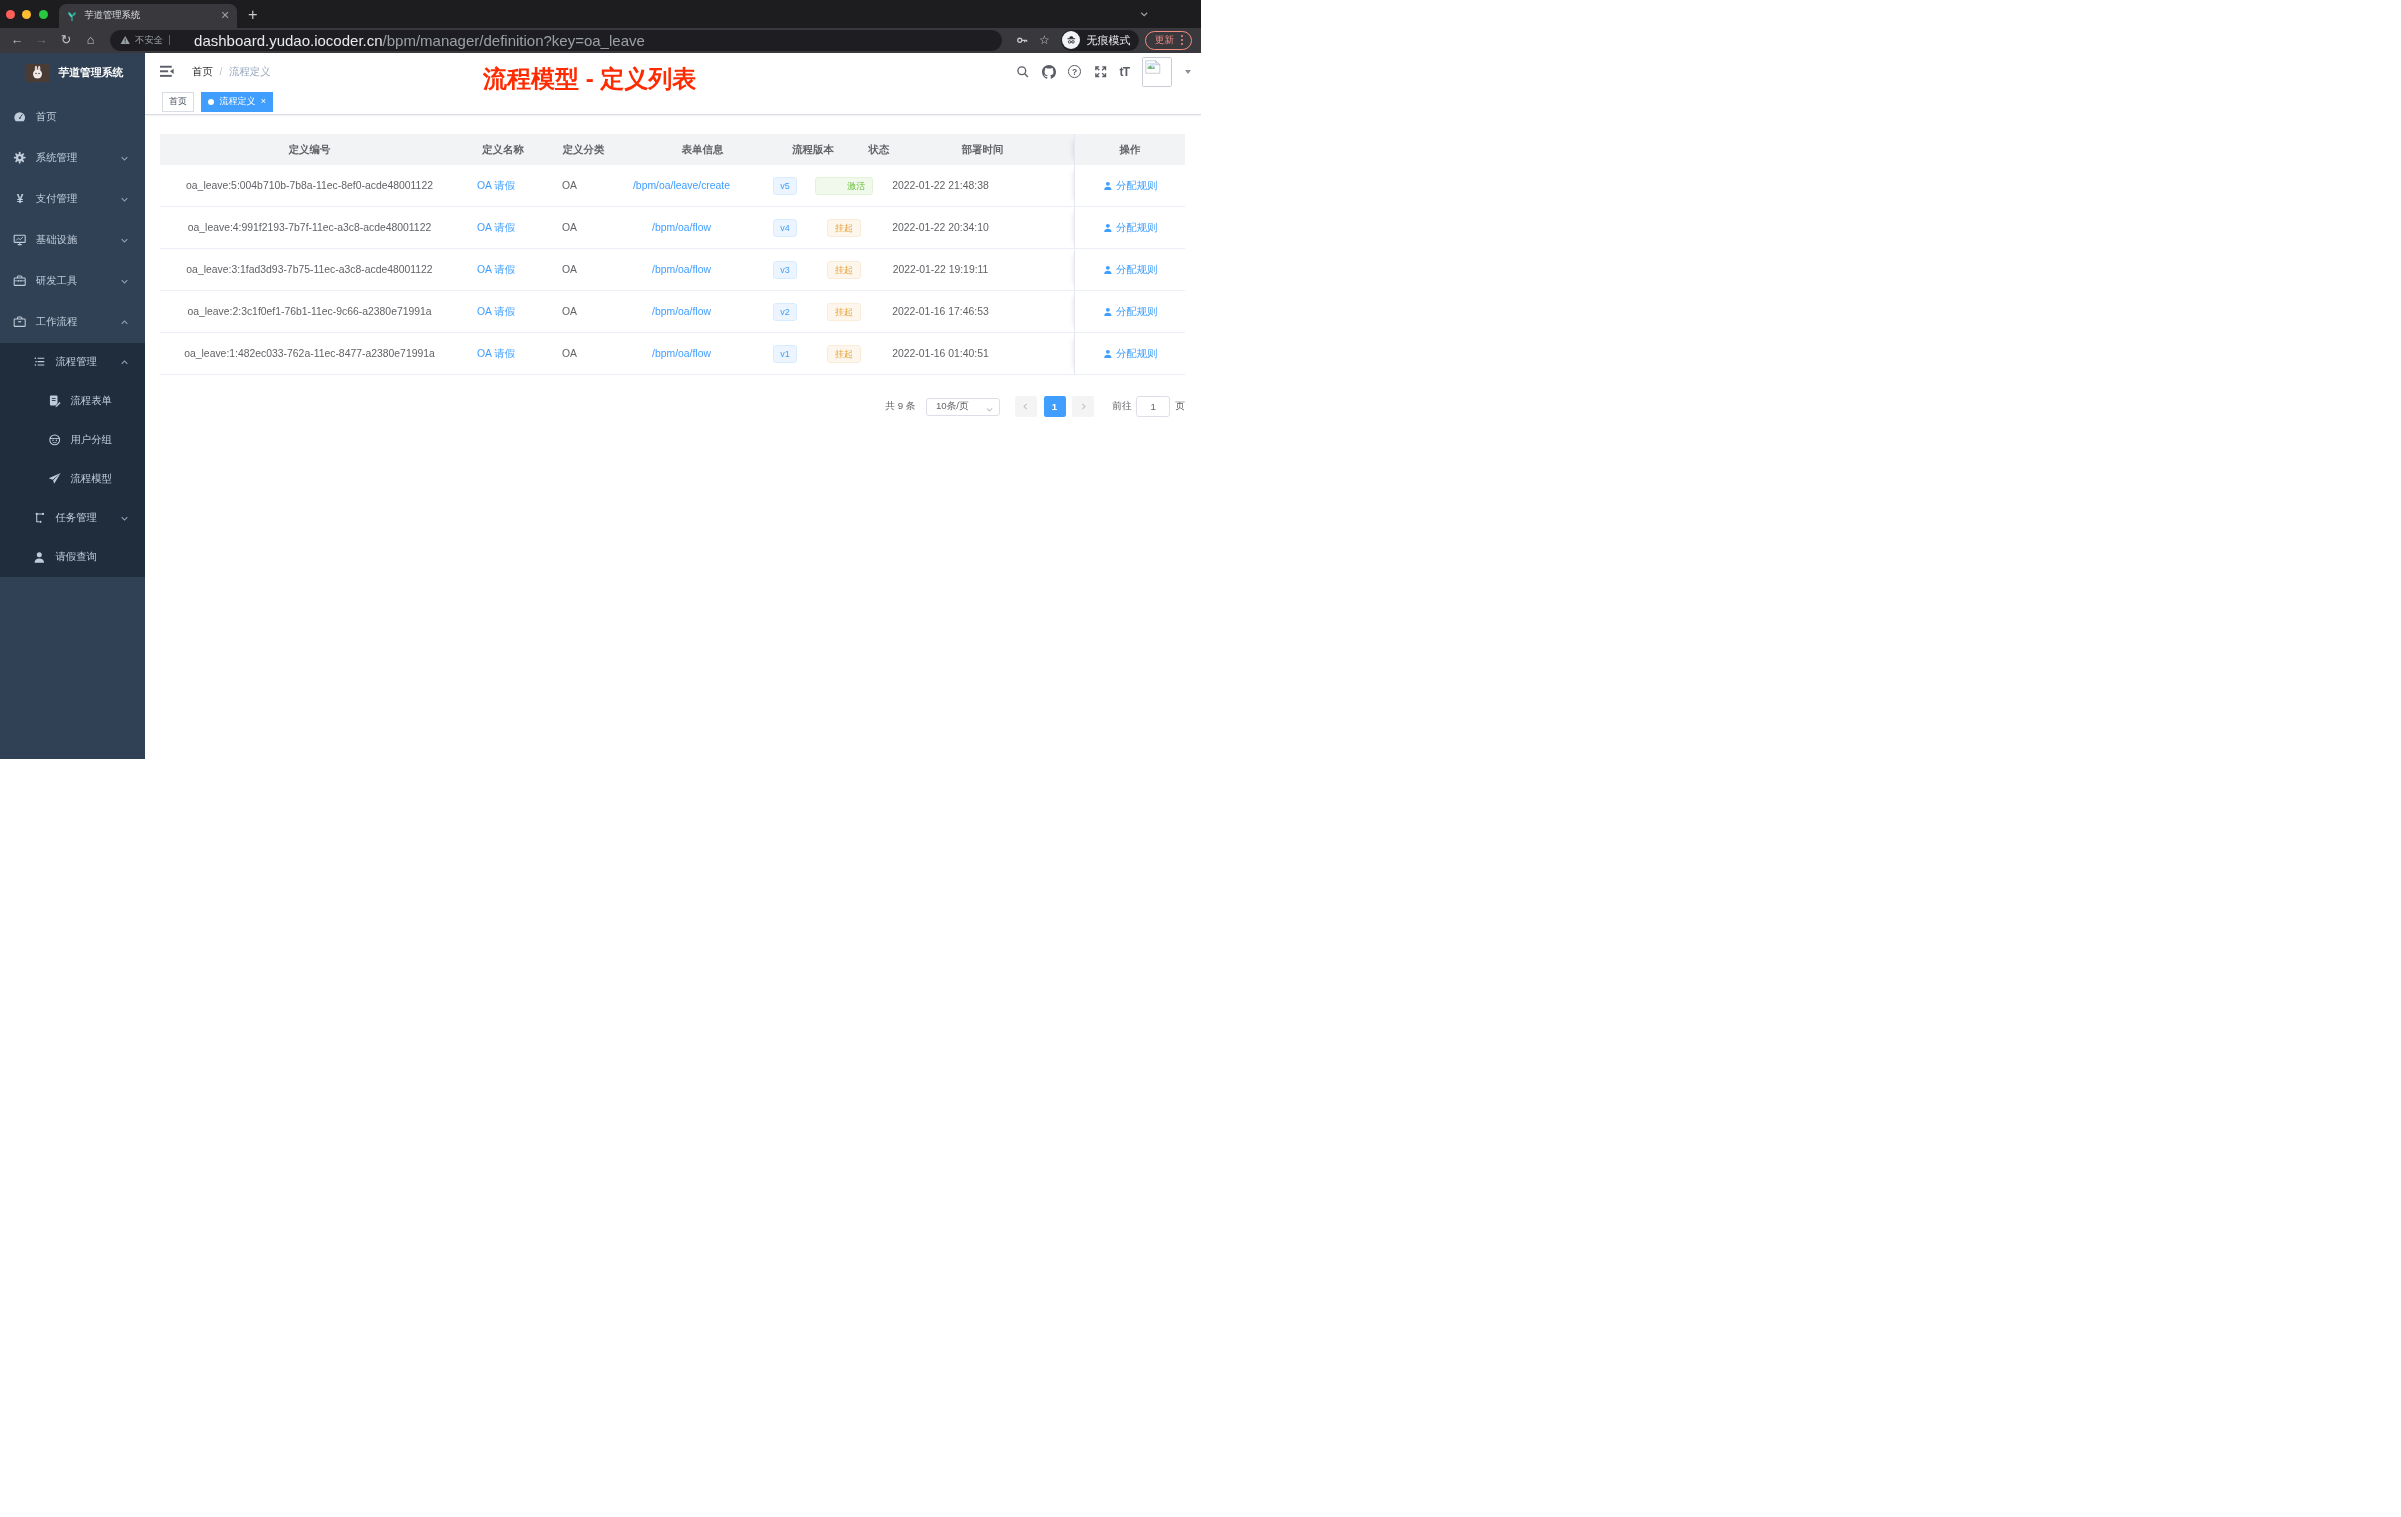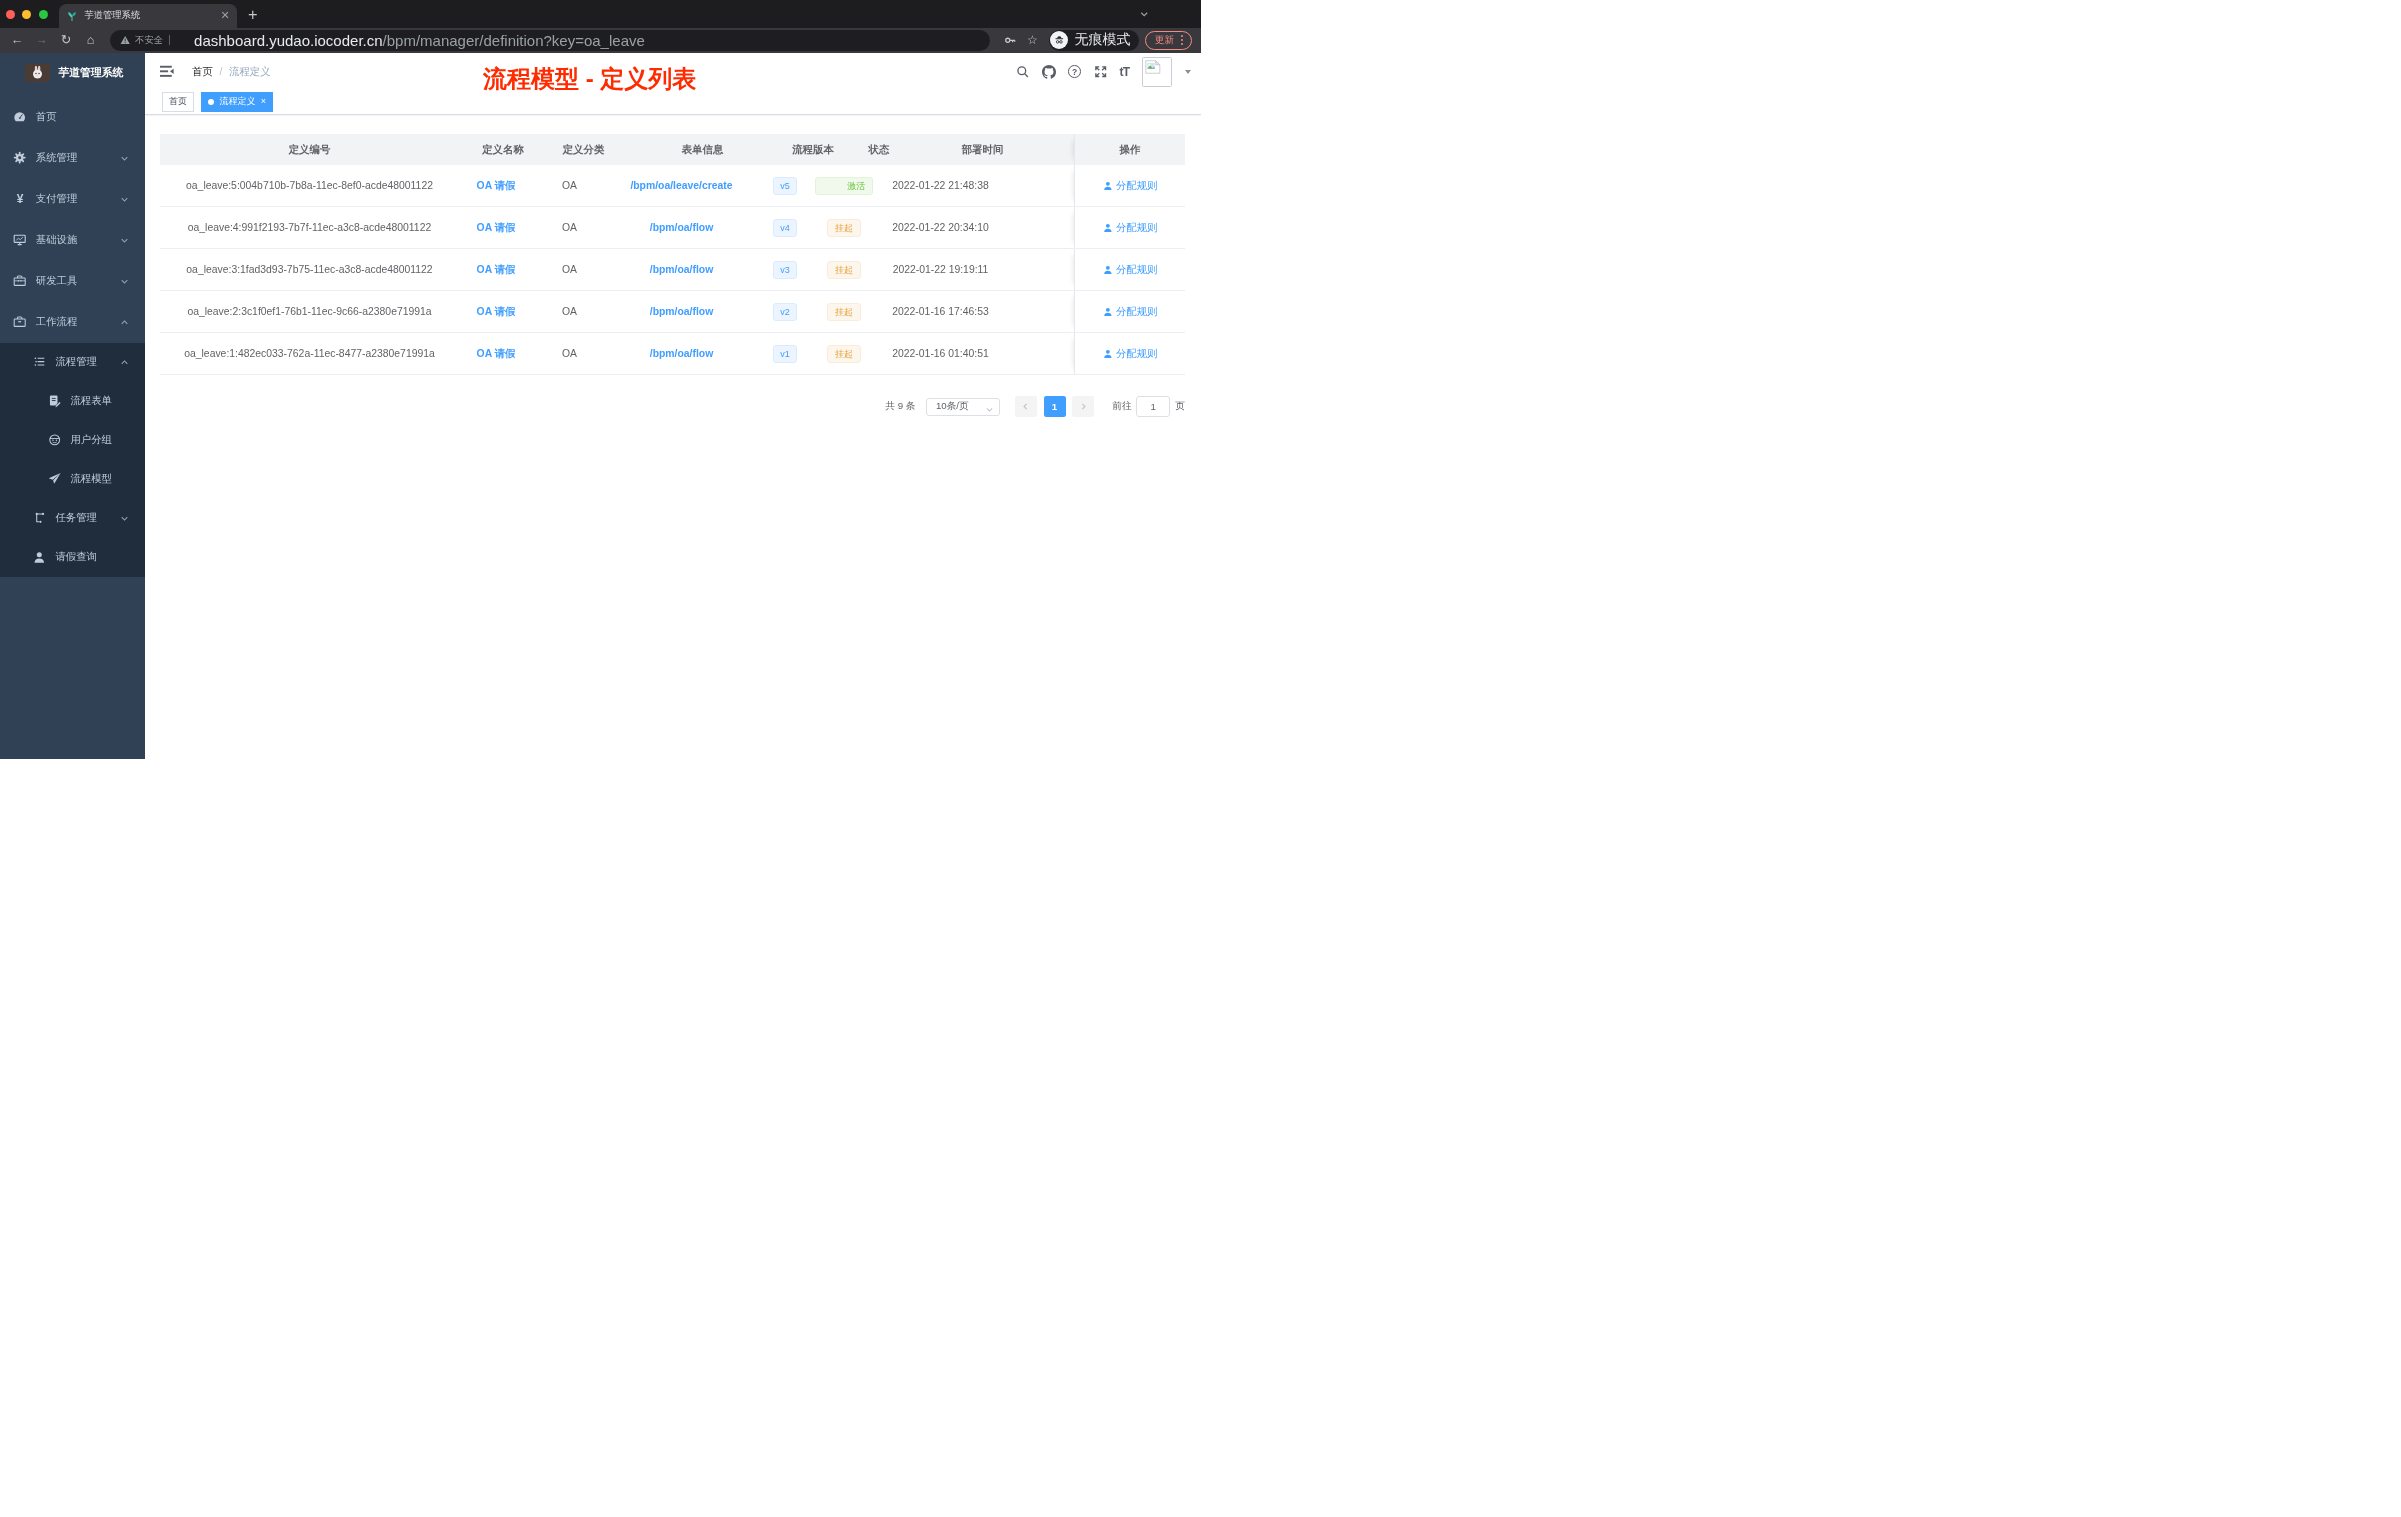--- a/index.html
+++ b/index.html
@@ -30,21 +30,21 @@
   .sec-label{color:#9aa0a6;font-size:9.3px;margin:0 6px 0 4.5px;}
   .url-sep{width:0.7px;height:10.4px;background:#5f6368;margin-right:7.4px;}
   .url-text{font-size:15px;white-space:nowrap;overflow:hidden;margin-left:17px;}
   .url-domain{color:#e8eaed;} .url-path{color:#9aa0a6;}
   .tool-icon{color:#c7cacd;margin:0 5.2px;cursor:pointer;display:flex;align-items:center;}
   .star{font-size:12px;}
   .incog{height:21px;background:#1e1e22;border-radius:10.4px;display:flex;align-items:center;
          padding:1.5px 9px 1.5px 1.5px;margin:0 6px;}
   .incog-circle{width:18px;height:18px;border-radius:50%;background:#f1f3f4;display:flex;
                 align-items:center;justify-content:center;margin-right:6px;}
-  .incog-label{color:#e8eaed;font-size:14px;white-space:nowrap;font-family:Liberation Mono, monospace;}
+  .incog-label{color:#e8eaed;font-size:11px;white-space:nowrap;font-family:Liberation Mono, monospace;}
   .update-pill{height:19.3px;border:1.1px solid var(--update);border-radius:10.4px;color:var(--update);
                display:flex;align-items:center;padding:0 8.2px;gap:6.7px;margin-right:1.5px;cursor:pointer;}
   .update-label{font-size:9.7px;white-space:nowrap;}
   .dots3{display:flex;flex-direction:column;gap:1.9px;}
   .dots3 i{width:2.2px;height:2.2px;border-radius:50%;background:var(--update);display:block;}
 
   
   .app{position:absolute;top:53px;left:0;right:0;bottom:0;background:#fff;}
   .sidebar{position:absolute;top:0;left:0;width:145px;height:100%;background:var(--sidebar-bg);overflow:hidden;}
   .logo-row{height:39px;display:flex;align-items:center;padding-left:24.5px;}
@@ -93,21 +93,21 @@
   
   .content{position:relative;height:calc(100% - 62px);}
   .table{position:absolute;left:15px;top:19.3px;width:1025px;font-size:10.4px;color:#606266;}
   .thead{display:flex;background:#f2f3f5;height:31px;align-items:center;font-weight:bold;color:#606266;gap:7px;}
   .trow{display:flex;height:42px;align-items:center;border-bottom:0.7px solid #ebeef5;background:#fff;}
   .td,.th{text-align:center;flex:none;overflow:hidden;white-space:nowrap;}
   .c1{width:299px;} .c2{width:74px;} .c3{width:73px;} .c4{width:151px;} .c5{width:56px;}
   .c6{width:62px;} .c7{width:131px;} .c8{flex:1 1 auto;} 
   .c9{width:111px;border-left:0.7px solid #e4e7ed;align-self:stretch;display:flex;
       align-items:center;justify-content:center;box-shadow:-5.2px 0 6px -6px rgba(0,0,0,.18);}
-  .link{color:var(--accent);cursor:pointer;font-weight:bold;}
+  .link{color:var(--accent);cursor:pointer;}
   .badge{display:inline-block;padding:2.2px 6.7px;border-radius:3px;font-size:9px;line-height:1.35;border:0.7px solid;}
   .badge-version{background:#ecf5ff;border-color:#d9ecff;color:var(--accent);}
   .badge-success{background:#f0f9eb;border-color:#e1f3d8;color:var(--success);padding-left:31px;}
   .badge-warning{background:#fdf6ec;border-color:#faecd8;color:var(--warning);}
   .action-link{color:var(--accent);cursor:pointer;display:inline-flex;align-items:center;gap:3.7px;}
 
   
   .pagination{position:absolute;left:15px;top:281px;width:1025px;display:flex;align-items:center;
               justify-content:flex-end;color:#606266;font-size:9.7px;}
   .pg-total{margin-right:10.4px;}

